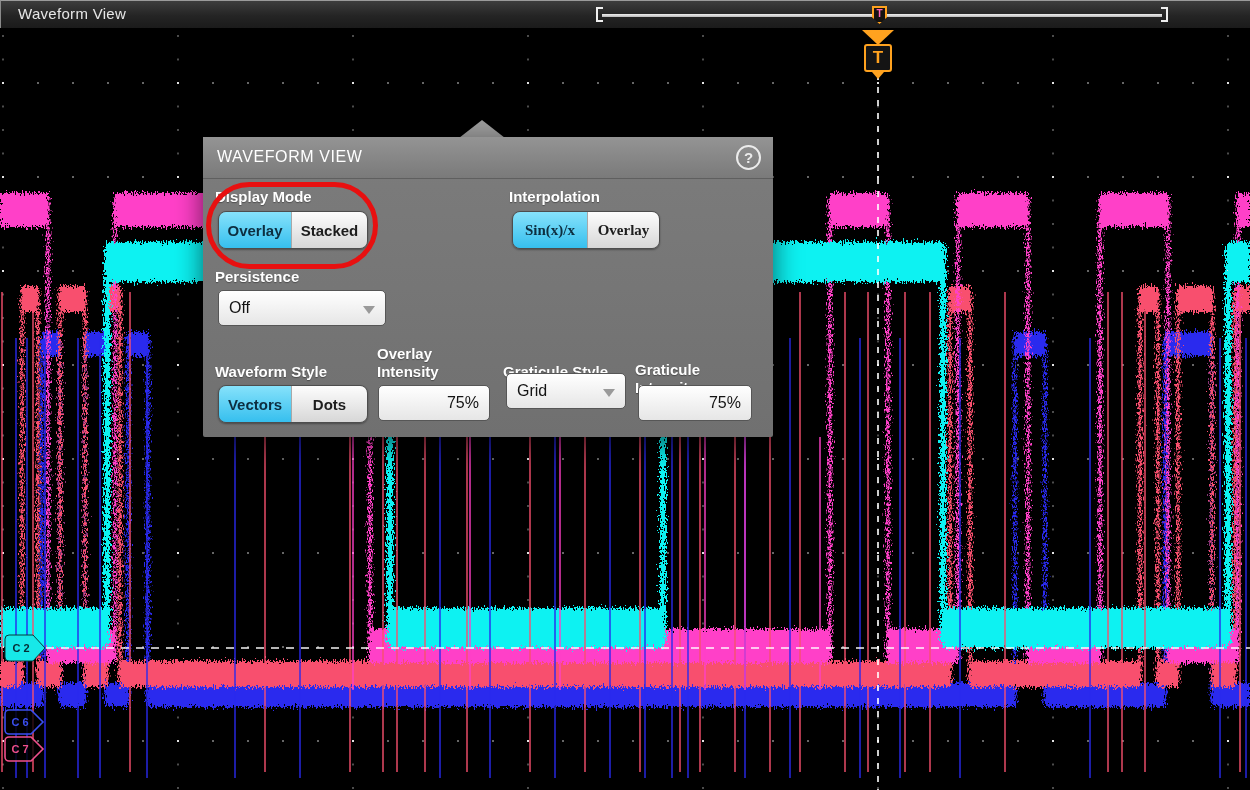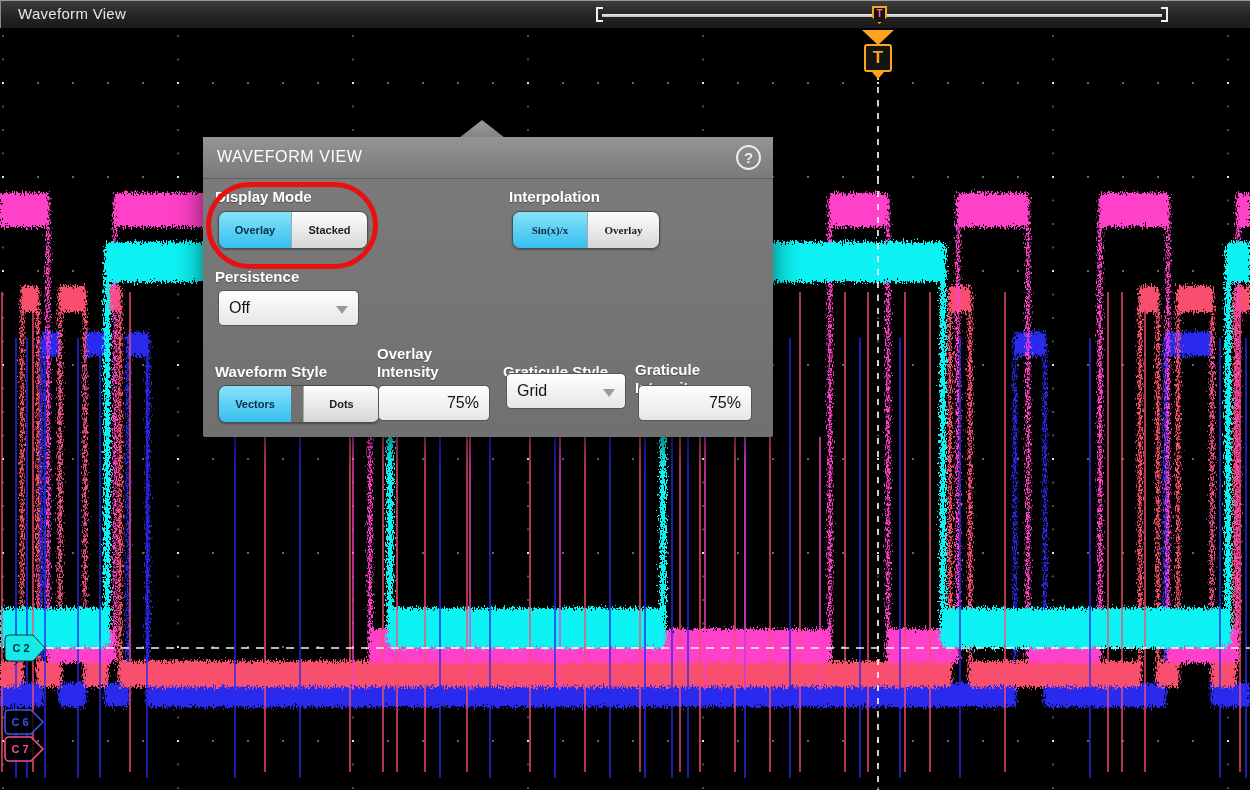--- a/index.html
+++ b/index.html
@@ -47,21 +47,21 @@
   .dlg-header{position:absolute;left:0;top:0;width:100%;height:42px;
     background:linear-gradient(#949494,#7a7a7a);border-bottom:1px solid #5f5f5f;box-sizing:border-box;}
   .dlg-title{position:absolute;left:14px;top:11px;font-size:16px;color:#fff;letter-spacing:.6px;}
   .dlg-help{position:absolute;right:12px;top:8px;width:25px;height:25px;border:2px solid #ececec;
     border-radius:50%;box-sizing:border-box;color:#ececec;font-size:15px;font-weight:bold;
     text-align:center;line-height:21px;}
   .dlg-label{position:absolute;font-size:15px;font-weight:600;color:#fff;text-shadow:0 1px 1px rgba(0,0,0,.35);}
   .toggle{position:absolute;display:flex;height:36px;border-radius:8px;overflow:hidden;
     border:1px solid #4d4d4d;box-shadow:0 1px 2px rgba(0,0,0,.35);}
   .tbtn{height:100%;display:flex;align-items:center;justify-content:center;
-    font-size:11px;font-weight:700;box-sizing:border-box;}
+    font-size:15px;font-weight:700;box-sizing:border-box;}
   .tbtn.sel{background:linear-gradient(#86e2fb,#36bfee);color:#0d2e40;}
   .tbtn.unsel{background:linear-gradient(#fdfdfd,#d7d7d7);color:#1d1d1d;border-left:1px solid #a8a8a8;}
   .field{position:absolute;height:36px;border-radius:5px;border:1px solid #565656;box-sizing:border-box;
     background:linear-gradient(#ffffff,#e6e6e6);color:#141414;font-size:16px;display:flex;align-items:center;}
   .field .val-left{padding-left:10px;}
   .field .val-right{margin-left:auto;padding-right:10px;}
   .dd-arrow{position:absolute;right:10px;top:15px;width:0;height:0;
     border-left:6px solid transparent;border-right:6px solid transparent;border-top:8px solid #9a9a9a;}
   .annotation-oval{position:absolute;left:206px;top:182px;width:172px;height:87px;
     border:5px solid #e81010;border-radius:44px;box-sizing:border-box;z-index:60;}
@@ -271,27 +271,27 @@
       <div class="tbtn unsel" style="width:76px;">Stacked</div>
     </div>
 
     <div class="dlg-label" style="left:306px;top:51px;text-align:right;">Interpolation</div>
     <div class="toggle" style="left:309px;top:74px;font-family:Liberation Serif, serif;">
       <div class="tbtn sel" style="width:74px;">Sin(x)/x</div>
       <div class="tbtn unsel" style="width:72px;">Overlay</div>
     </div>
 
     <div class="dlg-label" style="left:12px;top:131px;">Persistence</div>
-    <div class="field" style="left:15px;top:153px;width:141px;">
+    <div class="field" style="left:15px;top:153px;width:168px;">
       <span class="val-left">Off</span>
       <span class="dd-arrow"></span>
     </div>
 
     <div class="dlg-label" style="left:12px;top:226px;">Waveform Style</div>
-    <div class="toggle" style="left:15px;top:248px;gap:12px;">
+    <div class="toggle" style="left:15px;top:248px;">
       <div class="tbtn sel" style="width:72px;">Vectors</div>
       <div class="tbtn unsel" style="width:76px;">Dots</div>
     </div>
 
     <div class="dlg-label" style="left:174px;top:208px;width:96px;line-height:18px;">Overlay Intensity</div>
     <div class="field" style="left:175px;top:248px;width:112px;">
       <span class="val-right">75%</span>
     </div>
 
     <div class="dlg-label" style="left:300px;top:226px;">Graticule Style</div>

